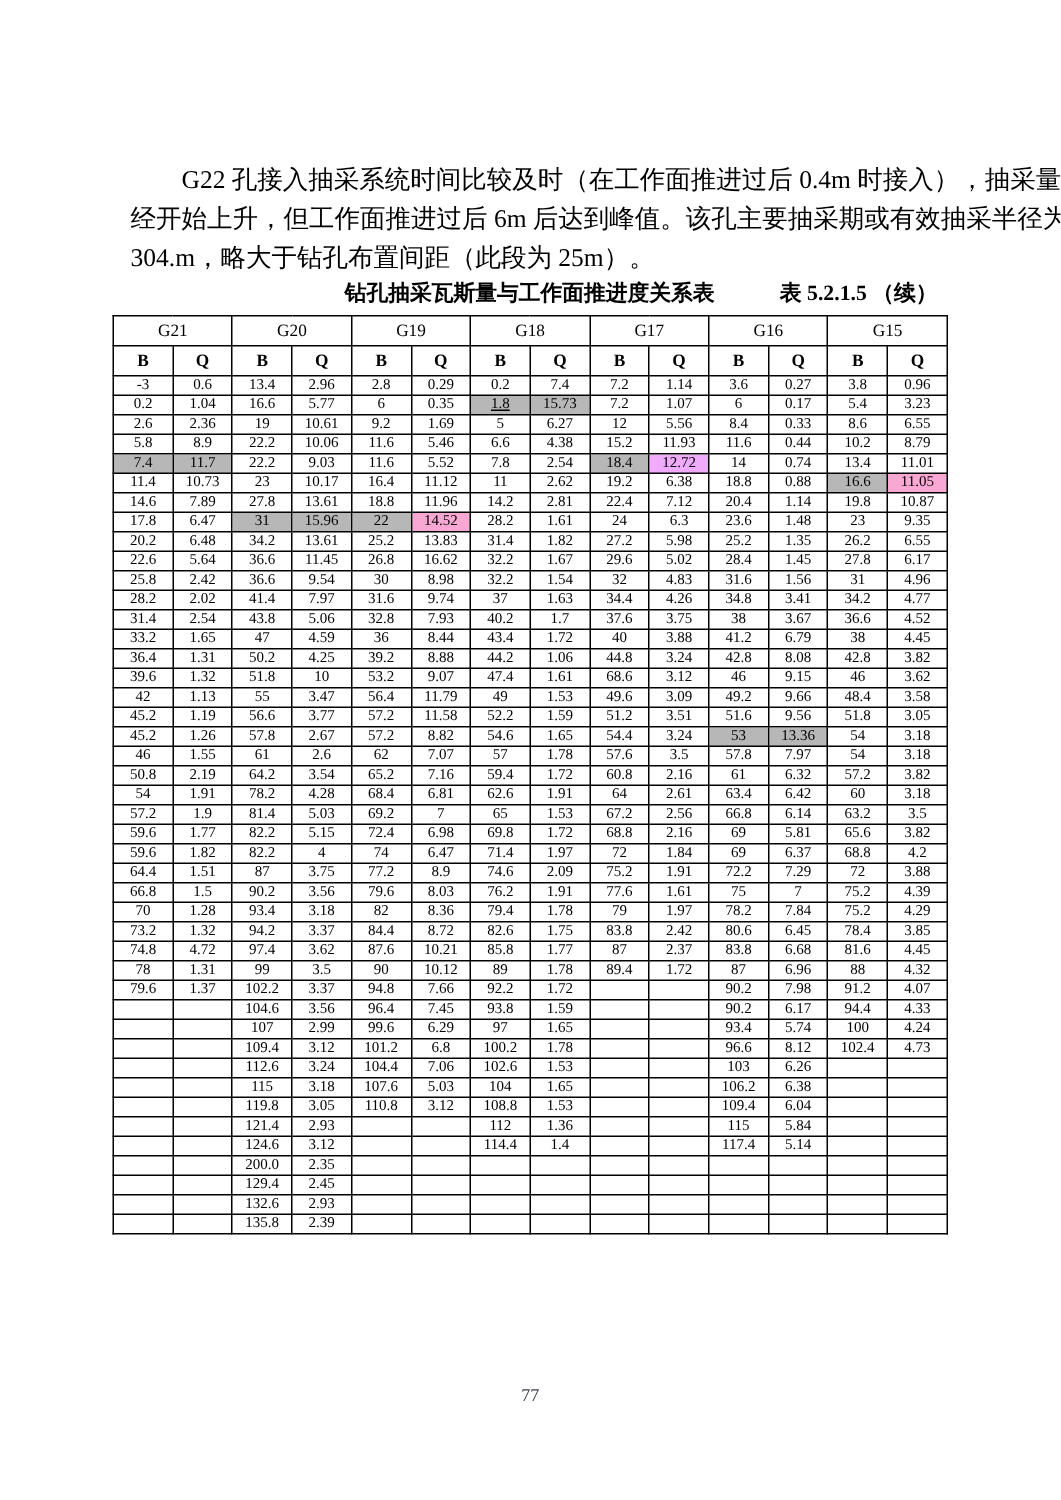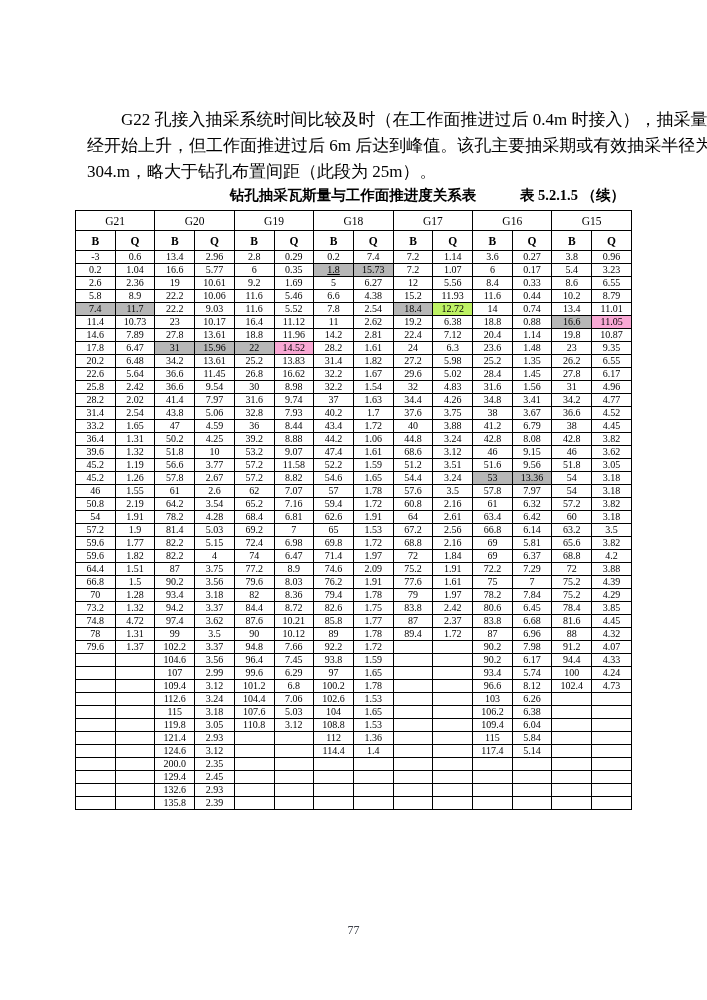--- a/index.html
+++ b/index.html
@@ -173,21 +173,21 @@
         <tr>
           <td style="background: rgb(183, 183, 183);">7.4</td>
           <td style="background: rgb(183, 183, 183);">11.7</td>
           <td>22.2</td>
           <td>9.03</td>
           <td>11.6</td>
           <td>5.52</td>
           <td>7.8</td>
           <td>2.54</td>
           <td style="background: rgb(183, 183, 183);">18.4</td>
-          <td style="background: #bef264;">12.72</td>
+          <td style="background: #f0abfc;">12.72</td>
           <td>14</td>
           <td>0.74</td>
           <td>13.4</td>
           <td>11.01</td>
         </tr>
         <tr>
           <td>11.4</td>
           <td>10.73</td>
           <td>23</td>
           <td>10.17</td>
@@ -356,20 +356,36 @@
           <td>47.4</td>
           <td>1.61</td>
           <td>68.6</td>
           <td>3.12</td>
           <td>46</td>
           <td>9.15</td>
           <td>46</td>
           <td>3.62</td>
         </tr>
         <tr>
+          <td>42</td>
+          <td>1.13</td>
+          <td>55</td>
+          <td>3.47</td>
+          <td>56.4</td>
+          <td>11.79</td>
+          <td>49</td>
+          <td>1.53</td>
+          <td>49.6</td>
+          <td>3.09</td>
+          <td>49.2</td>
+          <td>9.66</td>
+          <td>48.4</td>
+          <td>3.58</td>
+        </tr>
+        <tr>
           <td>45.2</td>
           <td>1.19</td>
           <td>56.6</td>
           <td>3.77</td>
           <td>57.2</td>
           <td>11.58</td>
           <td>52.2</td>
           <td>1.59</td>
           <td>51.2</td>
           <td>3.51</td>

